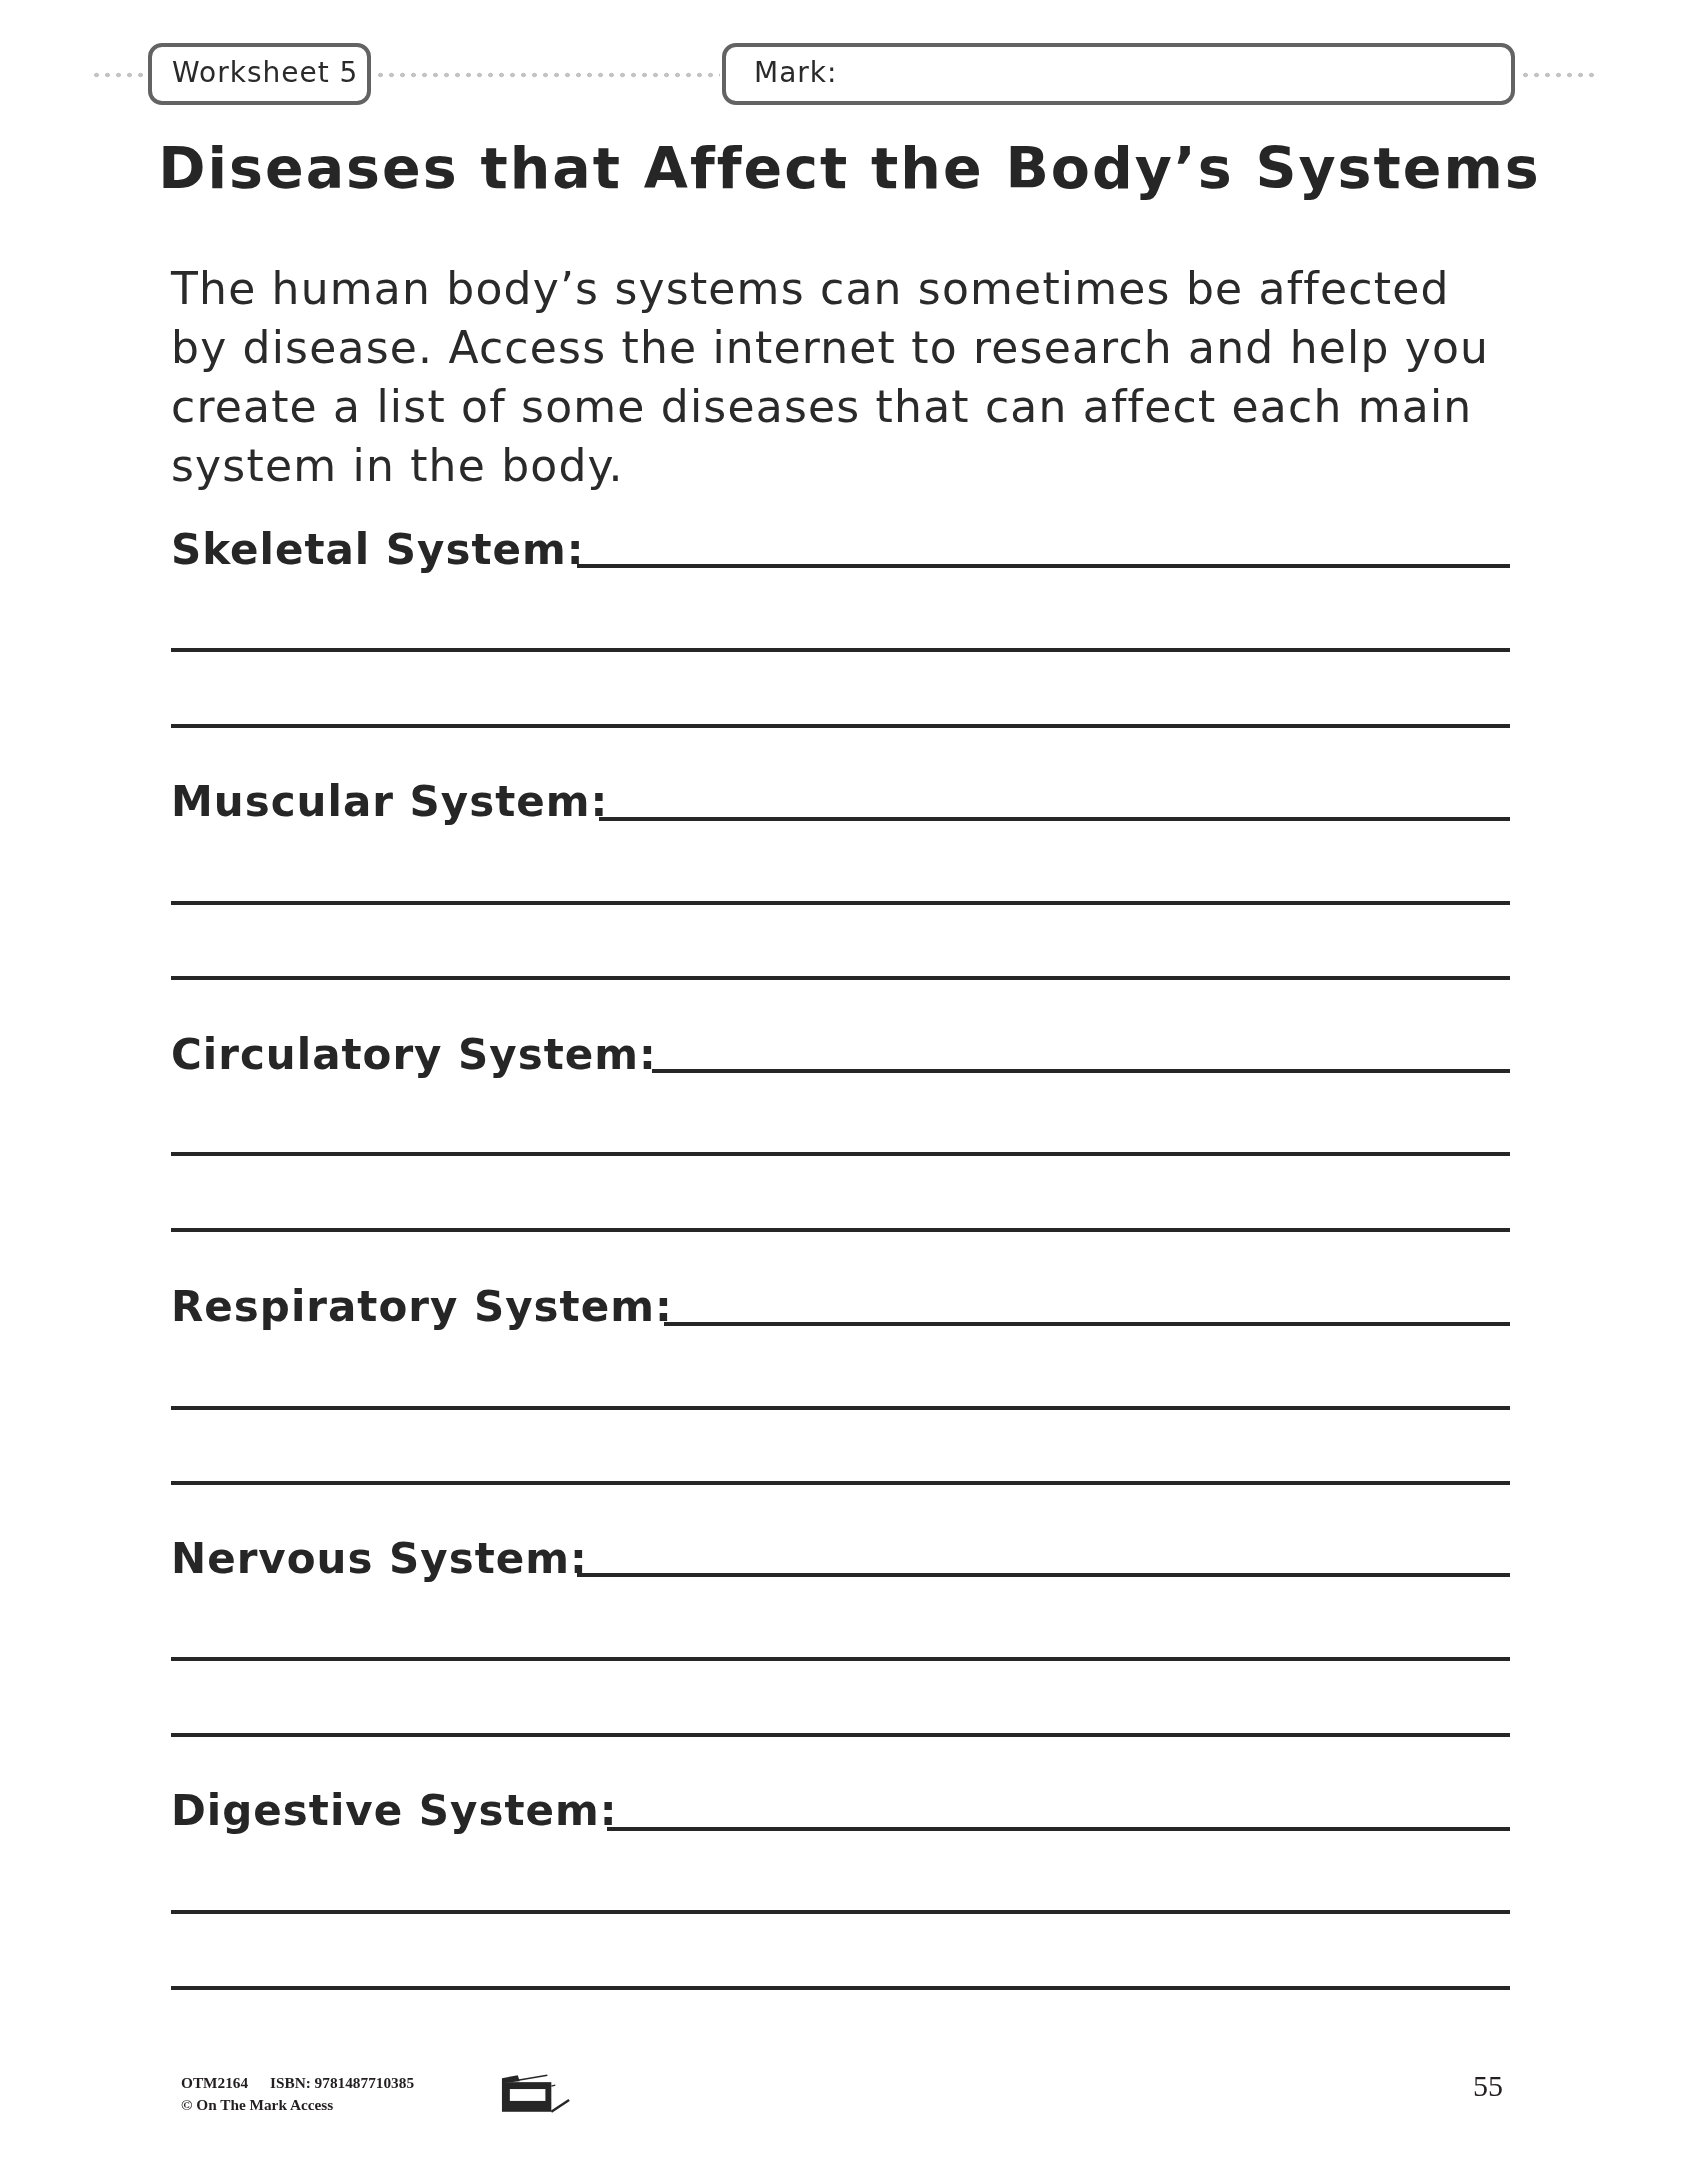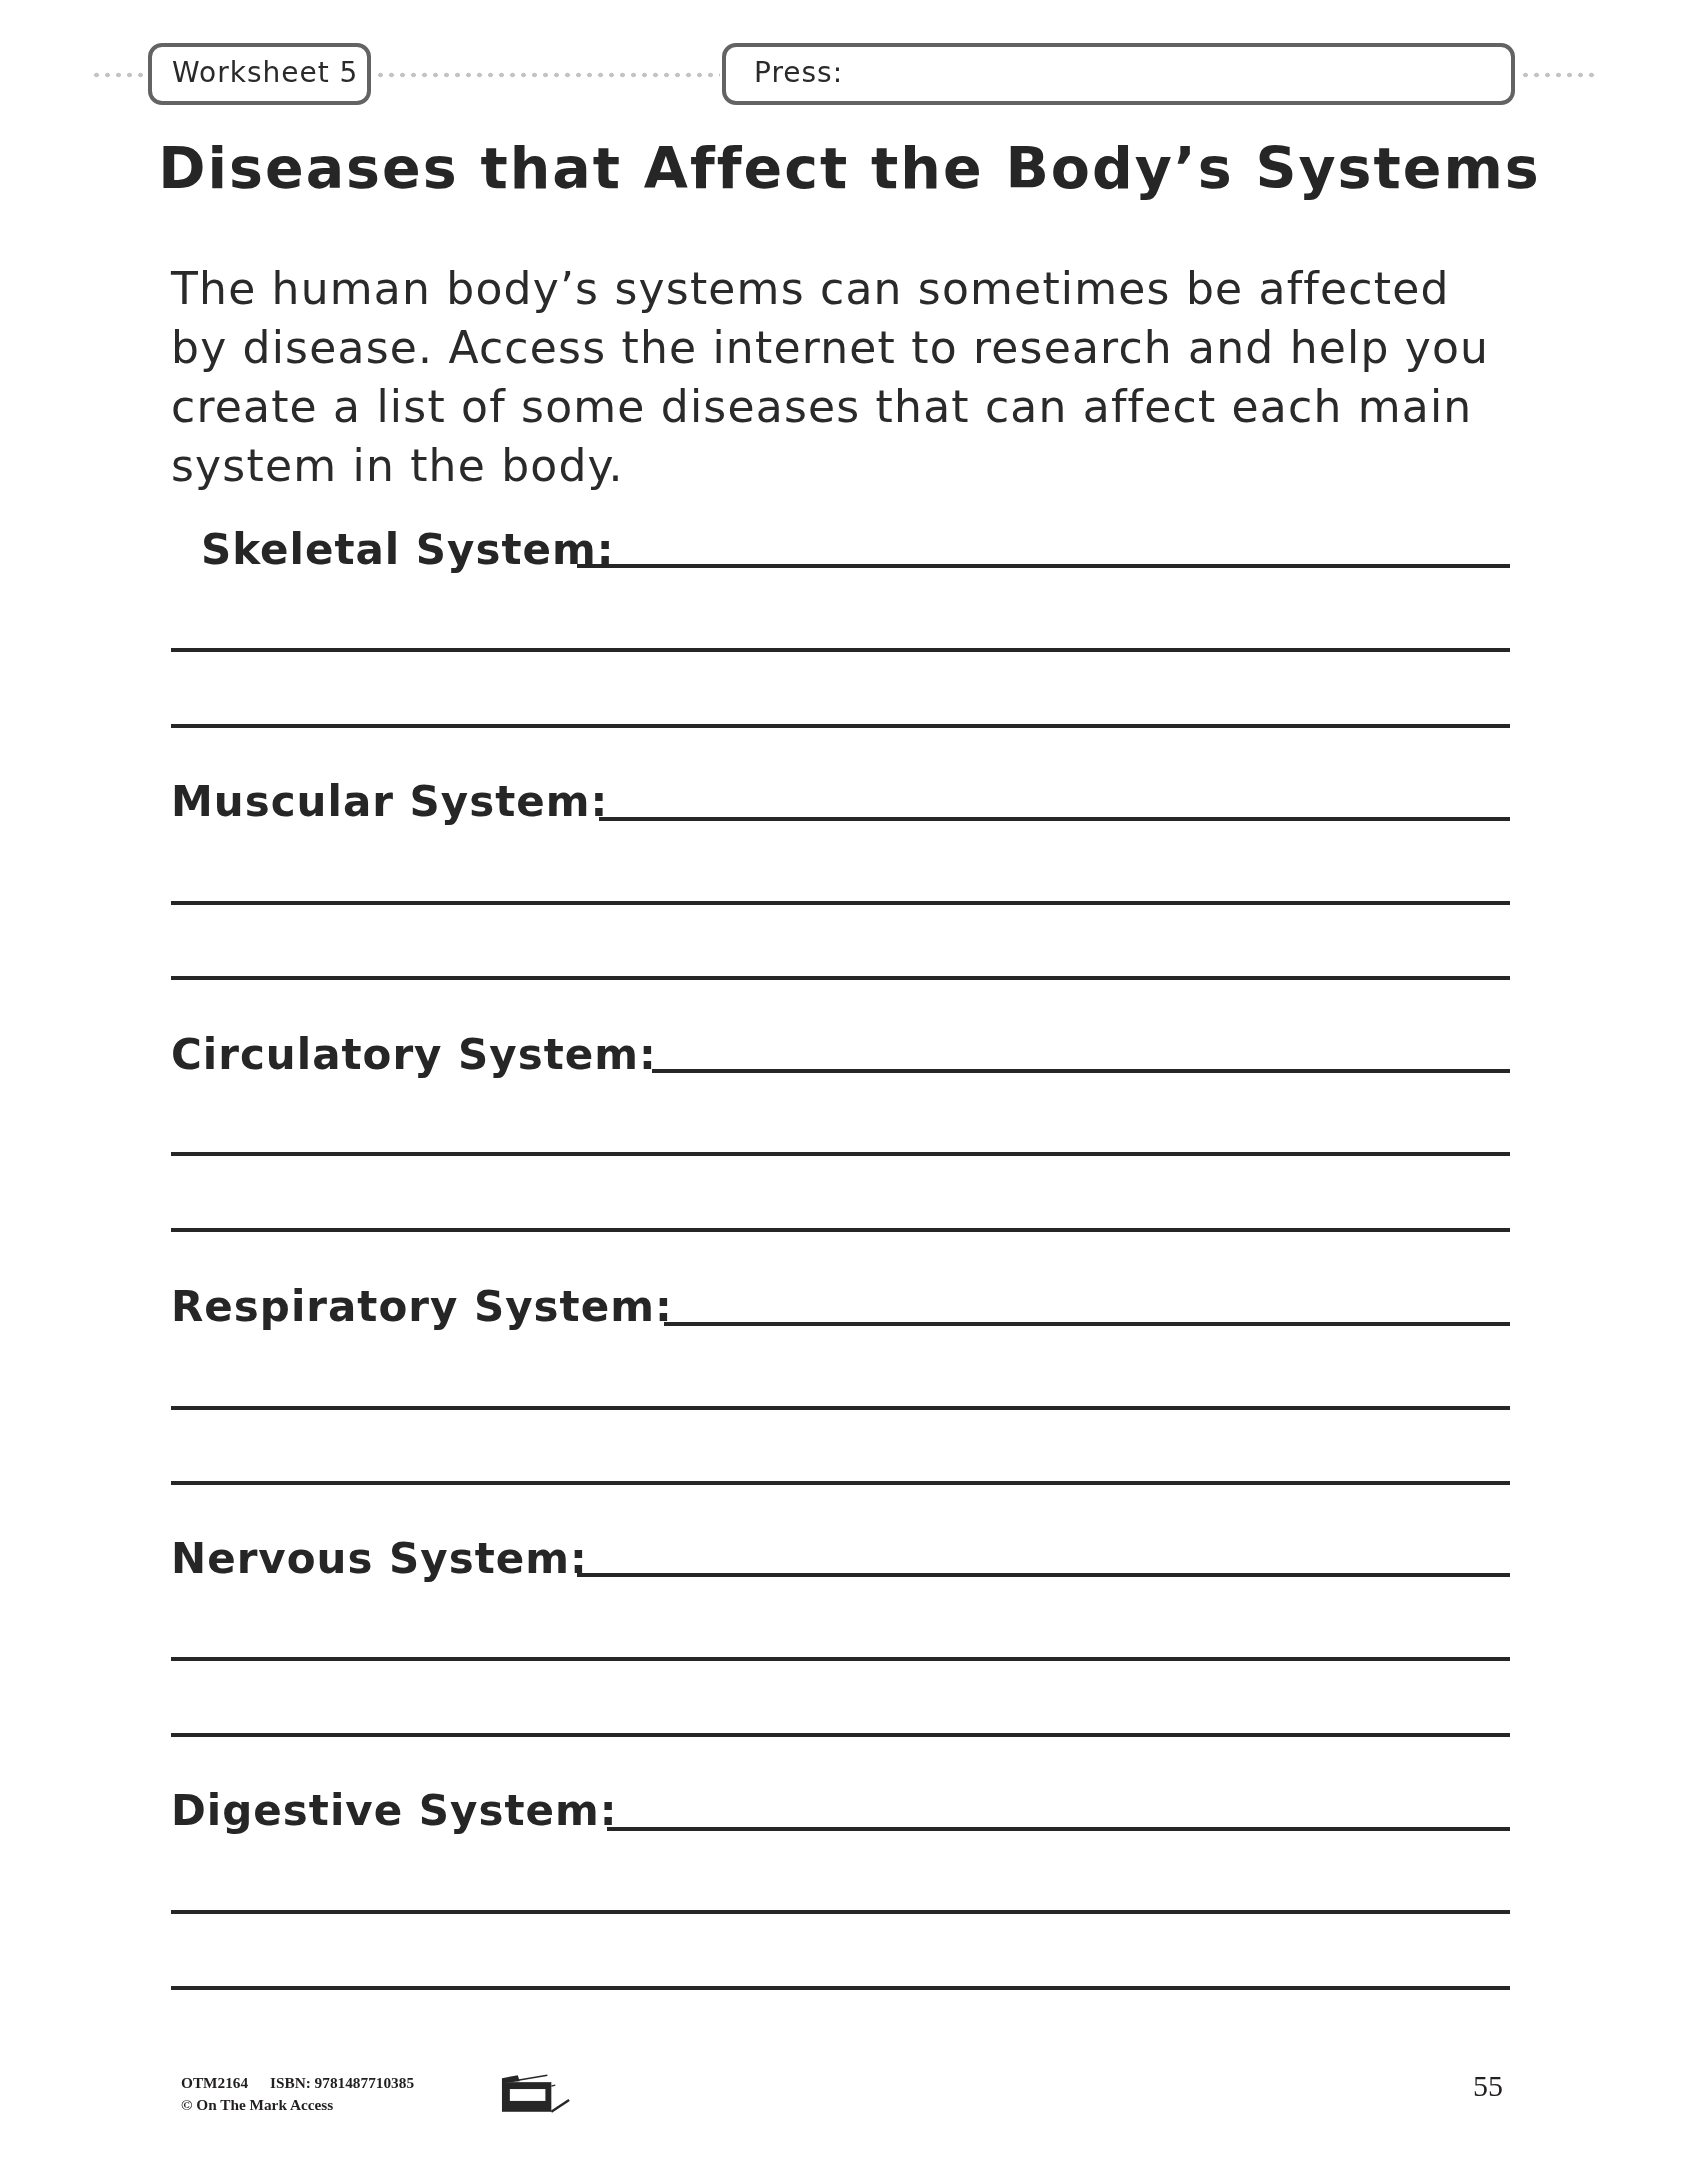--- a/index.html
+++ b/index.html
@@ -37,35 +37,35 @@
 </style>
 </head>
 <body>
 
 <div class="dots" style="left:91px; width:55px;"></div>
 <div class="hdr-box" style="left:148px; width:223px;">
   <span class="lbl">Worksheet 5</span>
 </div>
 <div class="dots" style="left:375px; width:345px;"></div>
 <div class="hdr-box" style="left:722px; width:793px;">
-  <span class="lbl" style="left:28px;">Press:</span>
+  <span class="lbl" style="left:28px;">Mark:</span>
   <span class="abs" style="left:119px; top:9px; font-family:'DejaVu Sans', sans-serif; font-size:28px;"></span>
 </div>
 <div class="dots" style="left:1520px; width:77px;"></div>
 
 <div class="title">Diseases that Affect the Body’s Systems</div>
 
 <div class="intro">
   <span>The human body’s systems can sometimes be affected</span>
   <span>by disease. Access the internet to research and help you</span>
   <span>create a list of some diseases that can affect each main</span>
   <span>system in the body.</span>
 </div>
 
-<div class="section-head" style="top:525px;margin-left:30px;">Skeletal System:</div>
+<div class="section-head" style="top:525px;">Skeletal System:</div>
 <div class="rule" style="left:577px; top:564px;"></div>
 <div class="rule full" style="top:648px;"></div>
 <div class="rule full" style="top:724px;"></div>
 
 <div class="section-head" style="top:777px;">Muscular System:</div>
 <div class="rule" style="left:599px; top:817px;"></div>
 <div class="rule full" style="top:901px;"></div>
 <div class="rule full" style="top:976px;"></div>
 
 <div class="section-head" style="top:1030px;">Circulatory System:</div>

